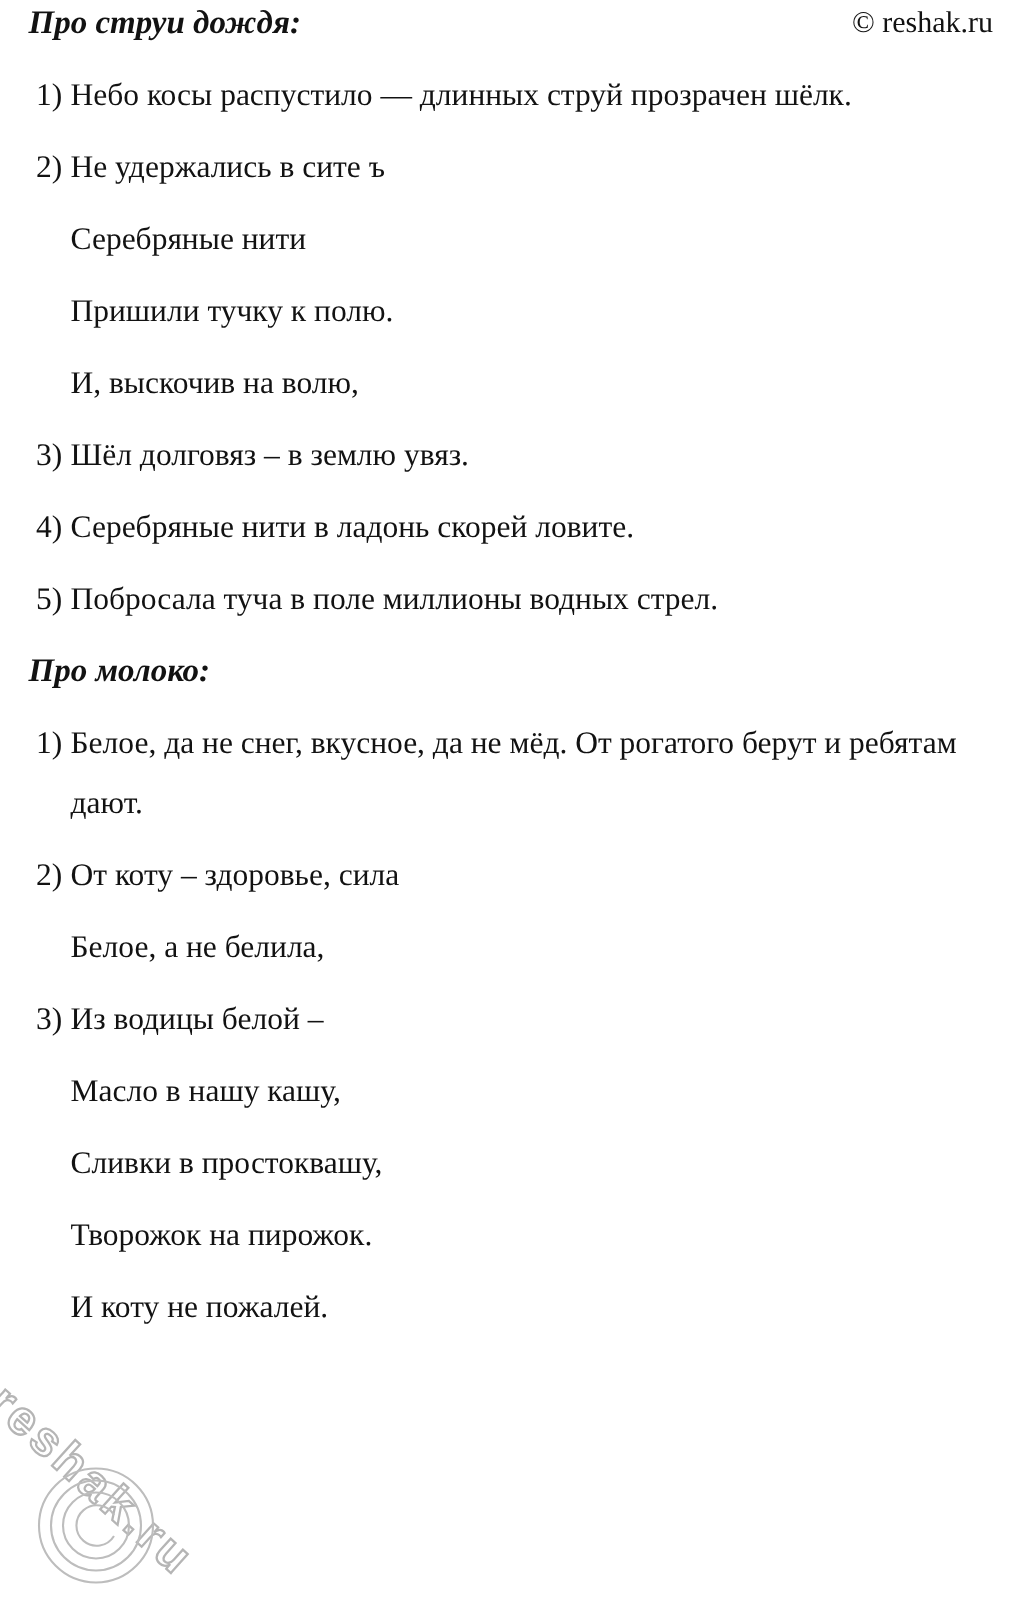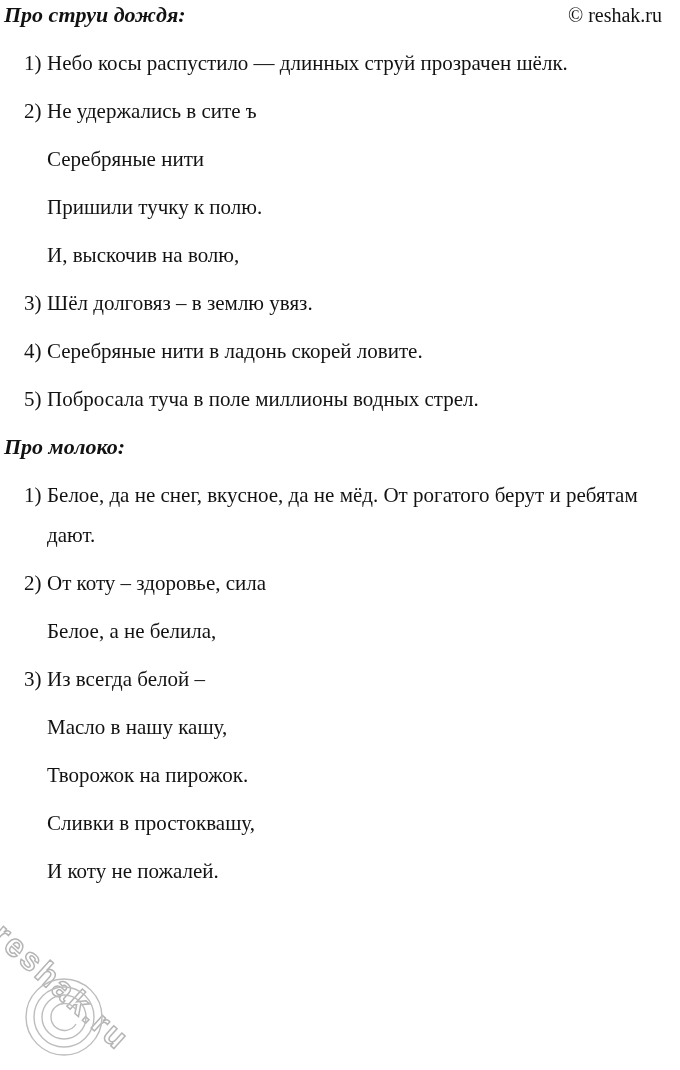--- a/index.html
+++ b/index.html
@@ -16,21 +16,21 @@
     font-size: 20px; line-height: 26px;
     z-index: 2;
   }
   .content {
     position: relative; z-index: 1;
     padding-top: 2px;
   }
   .section-title {
     font-weight: bold; font-style: italic;
     font-size: 22px; line-height: 26px;
-    margin: 0 0 22px 4px;
+    margin: 0 0 22px 19px;
   }
   .line {
     position: relative;
     padding-left: 47px;
     font-size: 21px; line-height: 26px;
     margin-bottom: 22px;
     white-space: nowrap;
   }
   .line.wrap { margin-top: -8px; }
   .num { position: absolute; left: 24px; }
@@ -75,18 +75,18 @@
     <div class="line"><span>Пришили тучку к полю.</span></div>
     <div class="line"><span>И, выскочив на волю,</span></div>
     <div class="line"><span class="num">3)</span><span>Шёл долговяз – в землю увяз.</span></div>
     <div class="line"><span class="num">4)</span><span>Серебряные нити в ладонь скорей ловите.</span></div>
     <div class="line"><span class="num">5)</span><span>Побросала туча в поле миллионы водных стрел.</span></div>
     <div class="section-title">Про молоко:</div>
     <div class="line"><span class="num">1)</span><span>Белое, да не снег, вкусное, да не мёд. От рогатого берут и ребятам</span></div>
     <div class="line wrap"><span>дают.</span></div>
     <div class="line"><span class="num">2)</span><span>От коту – здоровье, сила</span></div>
     <div class="line"><span>Белое, а не белила,</span></div>
-    <div class="line"><span class="num">3)</span><span>Из всегда белой –</span></div>
+    <div class="line"><span class="num">3)</span><span>Из водицы белой –</span></div>
     <div class="line"><span>Масло в нашу кашу,</span></div>
+    <div class="line"><span>Сливки в простоквашу,</span></div>
     <div class="line"><span>Творожок на пирожок.</span></div>
-    <div class="line"><span>Сливки в простоквашу,</span></div>
     <div class="line"><span>И коту не пожалей.</span></div>
   </div>
 
 </body></html>

